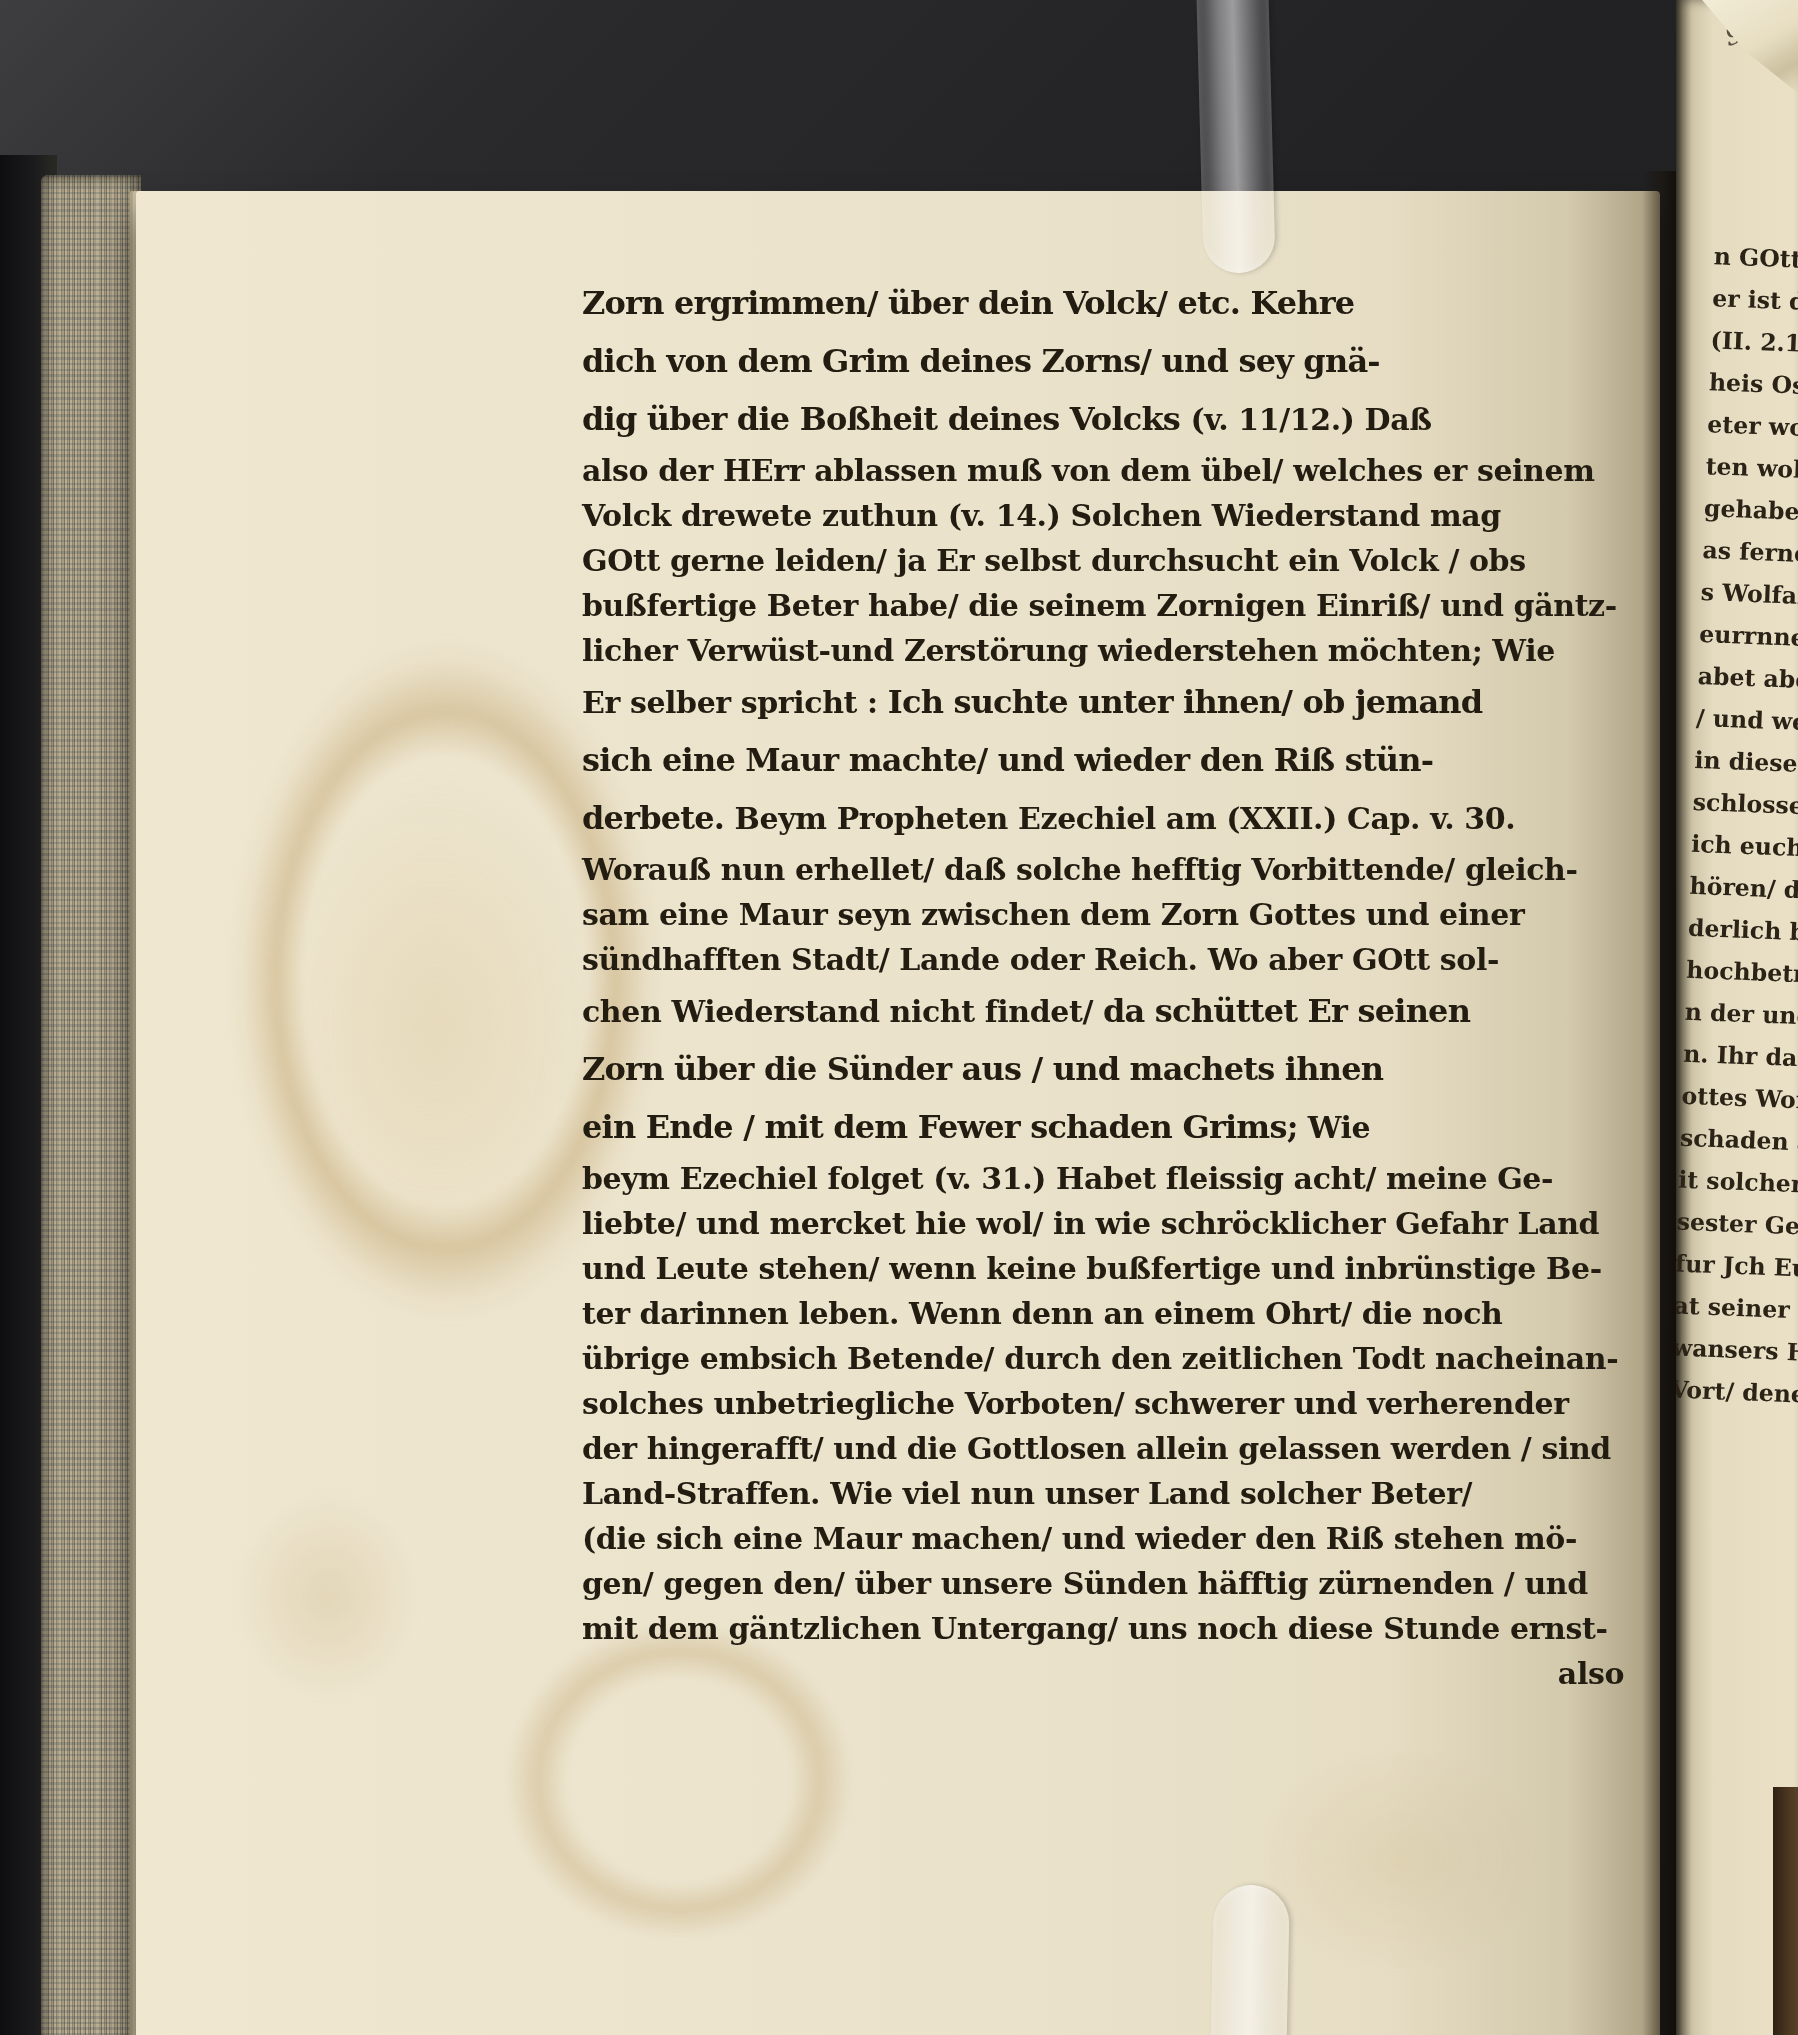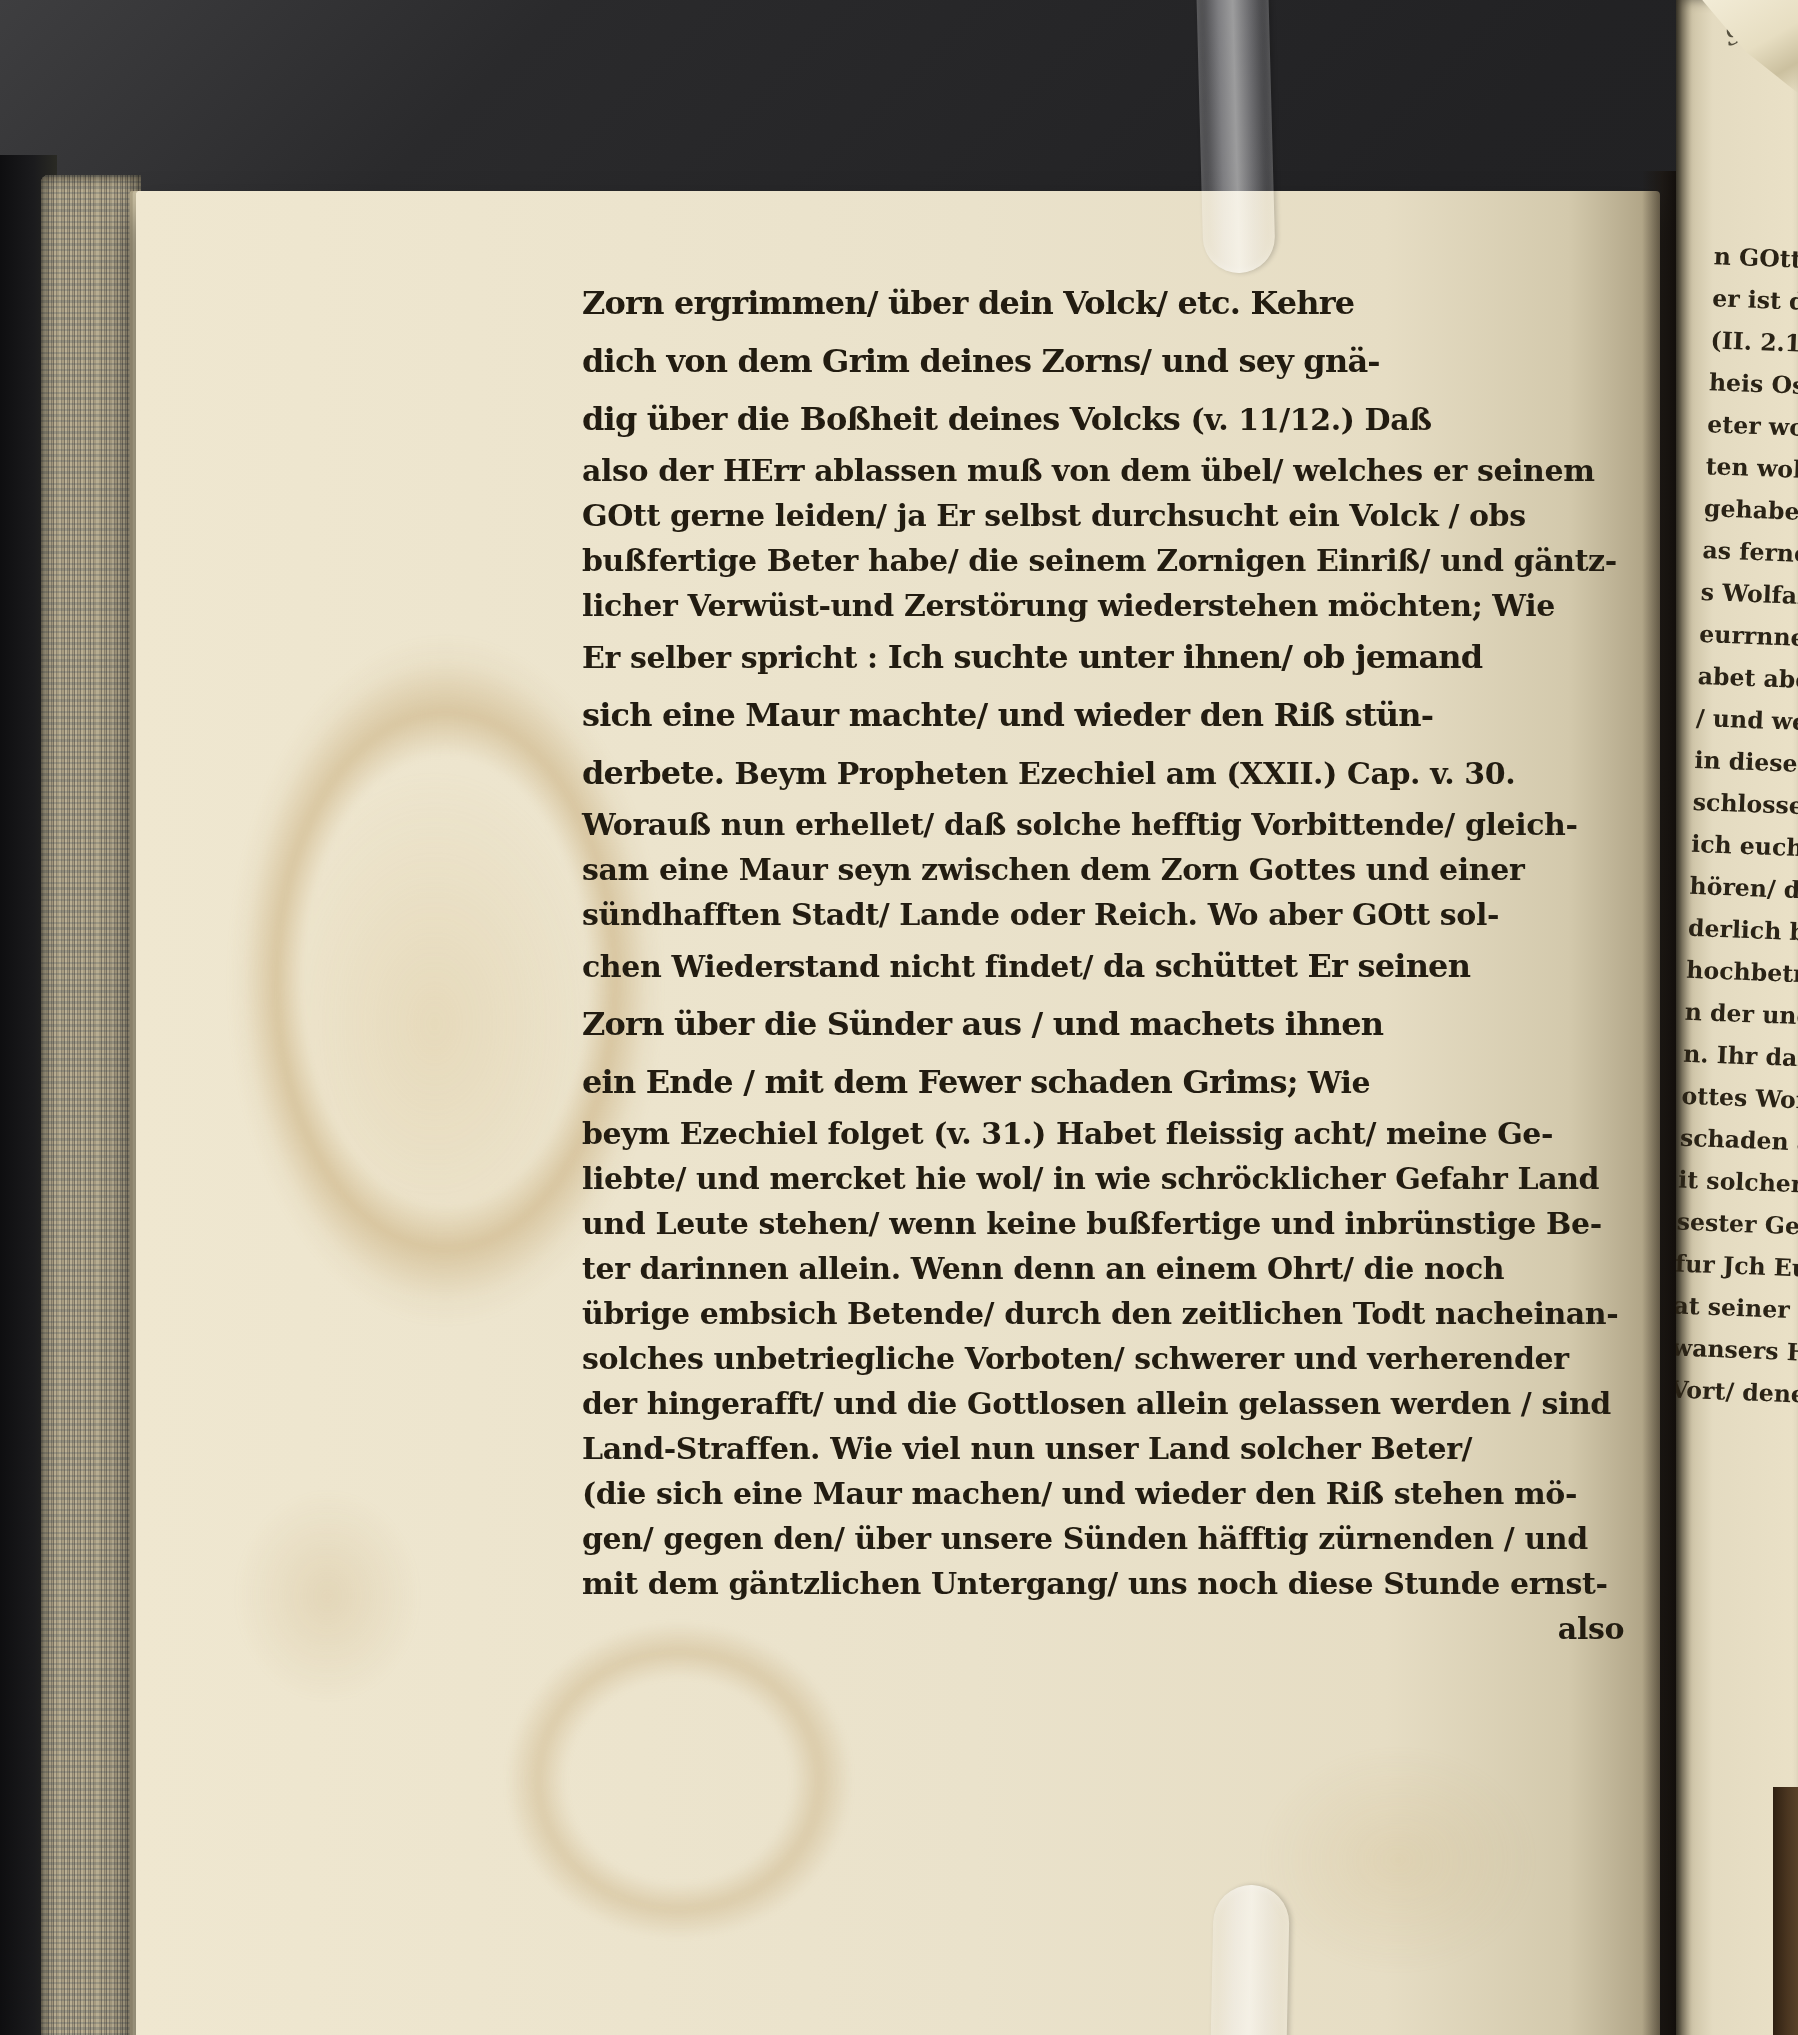--- a/index.html
+++ b/index.html
@@ -108,36 +108,37 @@
 <div class="main-page">
   <div class="stain stain-big"></div>
   <div class="stain stain-low"></div>
   <div class="stain stain-corner"></div>
   <div class="stain stain-right"></div>
   <div class="text-block">
       <div class="line"><span class="seg-L">Zorn ergrimmen/ über dein Volck/ etc.   Kehre</span></div>
       <div class="line"><span class="seg-L">dich von dem Grim deines Zorns/ und sey gnä-</span></div>
       <div class="line"><span class="seg-L">dig über die Boßheit deines Volcks </span><span class="seg-N">(v. 11/12.) Daß</span></div>
       <div class="line"><span class="seg-N">also der HErr ablassen muß von dem übel/ welches er seinem</span></div>
+      <div class="line"><span class="seg-N">Volck drewete zuthun (v. 14.)   Solchen Wiederstand mag</span></div>
       <div class="line"><span class="seg-N">GOtt gerne leiden/ ja Er selbst durchsucht ein Volck / obs</span></div>
       <div class="line"><span class="seg-N">bußfertige Beter habe/ die seinem Zornigen Einriß/ und gäntz-</span></div>
       <div class="line"><span class="seg-N">licher Verwüst-und Zerstörung wiederstehen möchten;   Wie</span></div>
       <div class="line"><span class="seg-N">Er selber spricht :  </span><span class="seg-L">Ich suchte unter ihnen/ ob jemand</span></div>
       <div class="line"><span class="seg-L">sich eine Maur machte/ und wieder den Riß stün-</span></div>
       <div class="line"><span class="seg-L">derbete. </span><span class="seg-N">Beym Propheten Ezechiel am (XXII.) Cap. v. 30.</span></div>
       <div class="line"><span class="seg-N">Worauß nun erhellet/ daß solche hefftig Vorbittende/ gleich-</span></div>
       <div class="line"><span class="seg-N">sam eine Maur seyn zwischen dem Zorn Gottes und einer</span></div>
       <div class="line"><span class="seg-N">sündhafften Stadt/ Lande oder Reich.   Wo aber GOtt sol-</span></div>
       <div class="line"><span class="seg-N">chen Wiederstand nicht findet/ </span><span class="seg-L">da schüttet Er seinen</span></div>
       <div class="line"><span class="seg-L">Zorn über die Sünder aus / und machets ihnen</span></div>
       <div class="line"><span class="seg-L">ein Ende / mit dem Fewer schaden Grims;</span><span class="seg-N">   Wie</span></div>
       <div class="line"><span class="seg-N">beym Ezechiel folget (v. 31.)   Habet fleissig acht/ meine Ge-</span></div>
       <div class="line"><span class="seg-N">liebte/ und mercket hie wol/ in wie schröcklicher Gefahr Land</span></div>
       <div class="line"><span class="seg-N">und Leute stehen/ wenn keine bußfertige und inbrünstige Be-</span></div>
-      <div class="line"><span class="seg-N">ter darinnen allein.   Wenn denn an einem Ohrt/ die noch</span></div>
+      <div class="line"><span class="seg-N">ter darinnen leben.   Wenn denn an einem Ohrt/ die noch</span></div>
       <div class="line"><span class="seg-N">übrige embsich Betende/ durch den zeitlichen Todt nacheinan-</span></div>
       <div class="line"><span class="seg-N">solches unbetriegliche Vorboten/ schwerer und verherender</span></div>
       <div class="line"><span class="seg-N">der hingerafft/ und die Gottlosen allein gelassen werden / sind</span></div>
       <div class="line"><span class="seg-N">Land-Straffen.   Wie viel nun unser Land solcher Beter/</span></div>
       <div class="line"><span class="seg-N">(die sich eine Maur machen/ und wieder den Riß stehen mö-</span></div>
       <div class="line"><span class="seg-N">gen/ gegen den/ über unsere Sünden häfftig zürnenden / und</span></div>
       <div class="line"><span class="seg-N">mit dem gäntzlichen Untergang/ uns noch diese Stunde ernst-</span></div>
       <div class="line align-right"><span class="seg-N">also</span></div>
     </div>
 </div>

